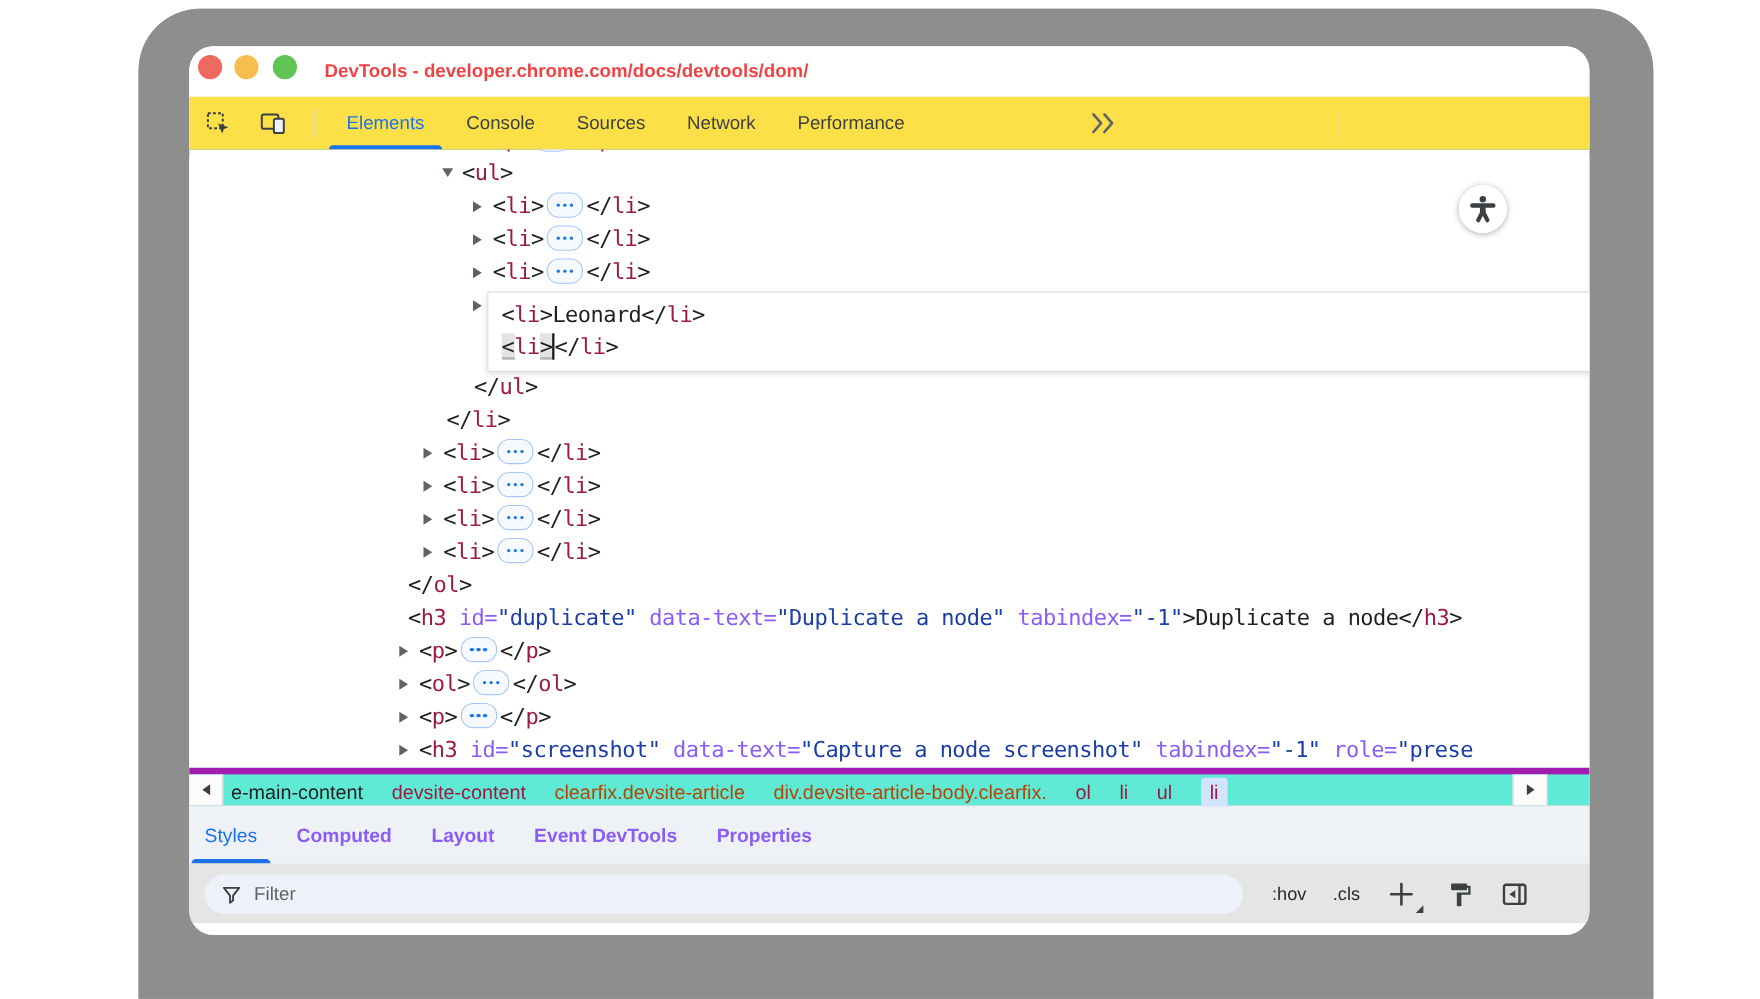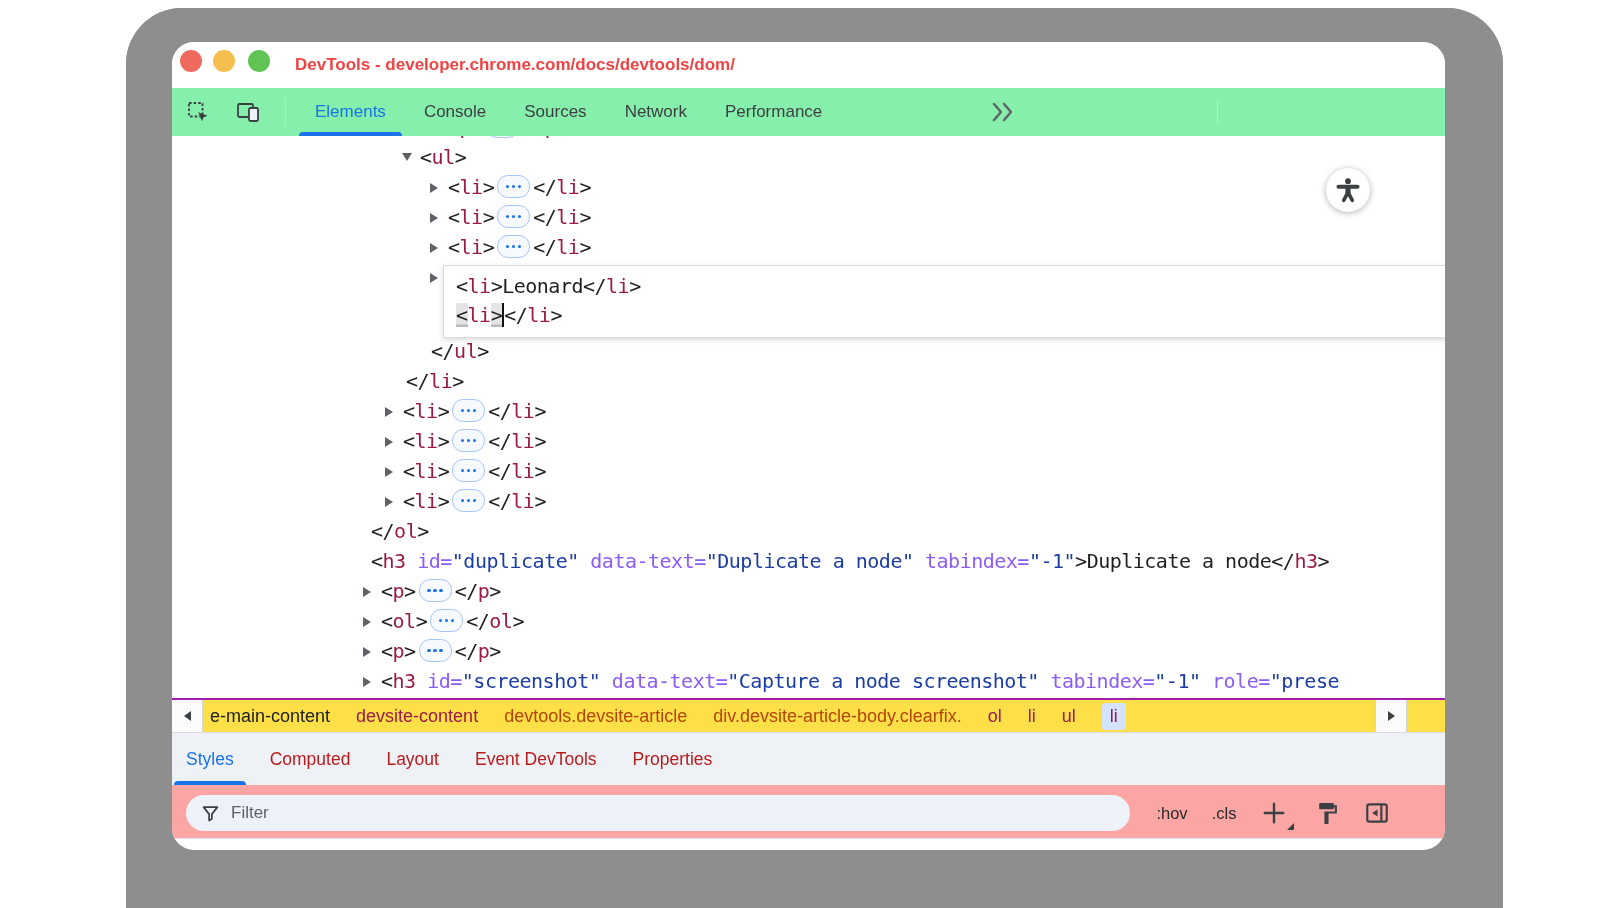--- a/index.html
+++ b/index.html
@@ -14,21 +14,21 @@
           border-radius:22px;overflow:hidden;}
   
   .titlebar{position:absolute;left:0;top:0;width:100%;height:46px;background:#fff;
             border-bottom:1px solid #E8EAED;display:flex;align-items:center;}
   .light{width:22px;height:22px;border-radius:50%;position:absolute;top:8px;}
   .light.r{left:8px;background:#EE6A5F;}
   .light.y{left:41px;background:#F5BE4F;}
   .light.g{left:76px;background:#60C454;}
   .title-text{position:absolute;left:123px;top:0;line-height:46px;font-size:17px;font-weight:bold;color:#ef4444;}
   
-  .toolbar{position:absolute;left:0;top:46px;width:100%;height:48px;background:#86efac;
+  .toolbar{position:absolute;left:0;top:46px;width:100%;height:48px;background:#fde047;
            border-bottom:7px solid #15803d;}
   .tb-icon{position:absolute;top:12px;width:24px;height:24px;cursor:pointer;}
   .sep{position:absolute;width:1px;background:#D5D9DE;}
   .tabs{position:absolute;left:124px;top:0;height:48px;display:flex;}
   .tab{position:relative;height:48px;line-height:48px;padding:0 19px;font-size:17px;color:#3C4043;cursor:pointer;}
   .tab.active{color:#1A73E8;font-weight:500;}
   .tab.active::after{content:'';position:absolute;left:3px;right:3px;bottom:0;height:4px;background:#1A73E8;
                      border-radius:4px 4px 0 0;}
   .chevrons{position:absolute;left:818px;top:13px;width:26px;height:22px;cursor:pointer;}
   .ai-btn{position:absolute;left:1089px;top:52px;width:34px;height:34px;border-radius:50%;background:#3F7DE0;
@@ -54,42 +54,42 @@
         border:1.5px solid #A7C6F9;border-radius:11px;background:#F6FAFF;vertical-align:middle;margin:0 3px;
         transform:translateY(-2px);cursor:pointer;}
   .pill i{width:3.5px;height:3.5px;border-radius:50%;background:#1A73E8;}
   .editor{position:absolute;left:271px;top:129px;width:1069px;height:73px;background:#fff;border:1px solid #D9DBDE;
           box-shadow:0 2px 6px rgba(0,0,0,0.14);z-index:5;padding:6px 0 0 12px;box-sizing:border-box;}
   .editor .eline{height:29px;line-height:29px;white-space:pre;font-family:"DejaVu Sans Mono", monospace;
                  font-size:20px;letter-spacing:-0.5px;cursor:text;}
   .a11y-fab{position:absolute;left:1154px;top:126px;width:44px;height:44px;border-radius:50%;background:#fff;
             box-shadow:0 1px 6px rgba(0,0,0,0.3);display:flex;align-items:center;justify-content:center;cursor:pointer;z-index:6;}
   
-  .crumbbar{position:absolute;left:0;top:656px;width:100%;height:35px;background:#fde047;border-top:2px solid #a21caf;
+  .crumbbar{position:absolute;left:0;top:656px;width:100%;height:35px;background:#5eead4;border-top:6px solid #a21caf;
             border-bottom:1px solid #DADCE0;box-sizing:border-box;}
   .crumb-scroll{position:absolute;top:0;bottom:0;width:30px;background:#FBFBFC;display:flex;align-items:center;
                 justify-content:center;cursor:pointer;}
   .crumb-scroll.left{left:0;border-right:1px solid #CFD2D6;}
   .crumb-scroll.right{right:38px;border-left:1px solid #CFD2D6;border-right:1px solid #CFD2D6;}
   .tri-l-sm{width:0;height:0;border-right:7px solid #3C4043;border-top:5px solid transparent;border-bottom:5px solid transparent;}
   .tri-r-sm{width:0;height:0;border-left:7px solid #3C4043;border-top:5px solid transparent;border-bottom:5px solid transparent;}
   .crumbs{position:absolute;left:0;top:0;height:33px;display:flex;align-items:center;padding-left:38px;gap:26px;
           font-size:18px;white-space:nowrap;}
   .crumb{cursor:pointer;}
   .crumb.c-dark{color:#202124;} .crumb.c-maroon{color:#9C1A48;} .crumb.c-orange{color:#B44508;}
   .crumb.sel{background:#D3E3FD;padding:3px 8px;border-radius:3px;}
   
   .tabsbar{position:absolute;left:0;top:691px;width:100%;height:52px;background:#EEF1F6;display:flex;
            padding-left:2px;box-sizing:border-box;}
-  .stab{position:relative;height:52px;line-height:52px;padding:0 12px;font-size:17.5px;color:#b91c1c;cursor:pointer;
-        margin-right:12px;}
+  .stab{position:relative;height:52px;line-height:52px;padding:0 12px;font-size:17.5px;color:#8b5cf6;cursor:pointer;
+        margin-right:12px;font-weight:bold;}
   .stab.active{color:#1A73E8;font-weight:500;}
   .stab.active::after{content:'';position:absolute;left:0;right:0;bottom:0;height:4px;background:#1A73E8;border-radius:4px 4px 0 0;}
   
-  .filterrow{position:absolute;left:0;top:743px;width:100%;height:54px;background:#fca5a5;border-bottom:1px solid #DDE3EE;
+  .filterrow{position:absolute;left:0;top:743px;width:100%;height:54px;background:#e5e5e5;border-bottom:1px solid #DDE3EE;
              box-sizing:border-box;}
   .filter-pill{position:absolute;left:14px;top:10px;width:944px;height:36px;border-radius:18px;background:#EDF1F9;
                display:flex;align-items:center;padding-left:16px;box-sizing:border-box;gap:10px;}
   .filter-pill input{flex:1;background:transparent;border:none;outline:none;font-size:17px;color:#3C4043;
                      font-family:"Liberation Sans", sans-serif;}
   .filter-pill input::placeholder{color:#5F6368;}
   .sb-ctrl{position:absolute;top:10px;height:36px;display:flex;align-items:center;justify-content:center;cursor:pointer;
            color:#28292A;font-size:16.5px;font-weight:500;}
   .plus-wrap{position:relative;}
   .plus-caret{position:absolute;right:-6px;bottom:1px;width:0;height:0;border-left:7px solid transparent;
@@ -186,21 +186,21 @@
         </svg>
       </span>
 
       <div class="crumbbar">
         <span class="crumb-scroll left">
             <span class="tri-l-sm"></span>
           </span>
         <div class="crumbs" id="crumbs">
             <span class="crumb c-dark">e-main-content</span>
             <span class="crumb c-maroon">devsite-content</span>
-            <span class="crumb c-orange">devtools.devsite-article</span>
+            <span class="crumb c-orange">clearfix.devsite-article</span>
             <span class="crumb c-orange">div.devsite-article-body.clearfix.</span>
             <span class="crumb c-maroon">ol</span>
             <span class="crumb c-maroon">li</span>
             <span class="crumb c-maroon">ul</span>
             <span class="crumb c-maroon sel">li</span>
           </div>
         <span class="crumb-scroll right">
             <span class="tri-r-sm"></span>
           </span>
       </div>

